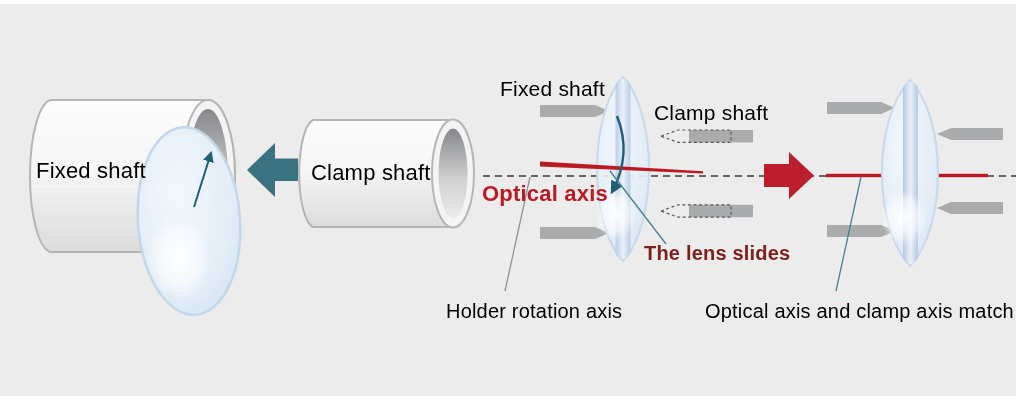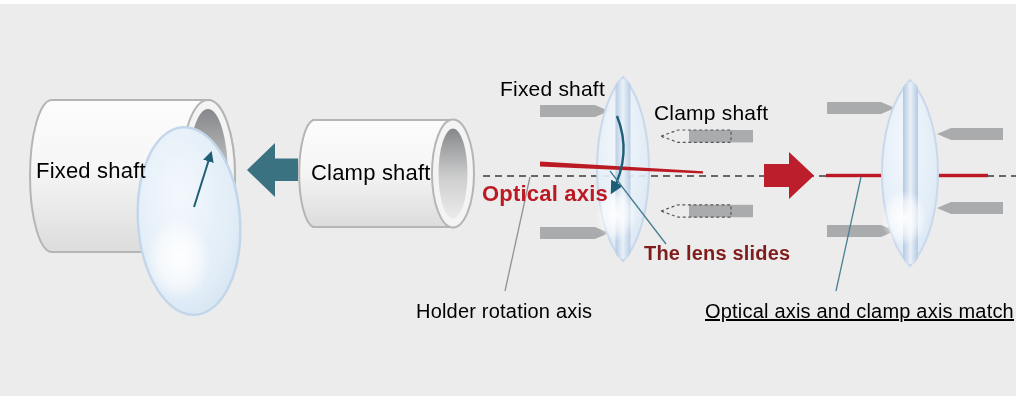--- a/index.html
+++ b/index.html
@@ -23,22 +23,22 @@
     font-size:21px;
     line-height:1.15;
     letter-spacing:0.2px;
   }
   .lbl-fixed-left   {left:36px;  top:158px; font-size:22px;}
   .lbl-clamp-left   {left:311px; top:160px; font-size:22px;}
   .lbl-fixed-mid    {left:500px; top:77px;  font-size:21px;}
   .lbl-clamp-mid    {left:654px; top:101px; font-size:21px;}
   .lbl-optical      {left:482px; top:137px; font-size:22px; font-weight:700; color:#bb1a24;margin-top:44px;}
   .lbl-slides       {left:644px; top:242px; font-size:20px; font-weight:700; color:#7f1d1d;}
-  .lbl-holder       {left:416px; top:300px; font-size:20px;}
-  .lbl-caption      {left:705px; top:300px; font-size:20px;text-decoration:underline;}
+  .lbl-holder       {left:446px; top:300px; font-size:20px;}
+  .lbl-caption      {left:705px; top:300px; font-size:20px;}
 </style>
 </head>
 <body>
 
 <div class="stage">
 
   <svg class="diagram" width="1016" height="400" viewBox="0 0 1016 400">
     <defs>
       <linearGradient id="cylBody" x1="0" y1="0" x2="0" y2="1">
         <stop offset="0" stop-color="#fcfcfc"></stop>

